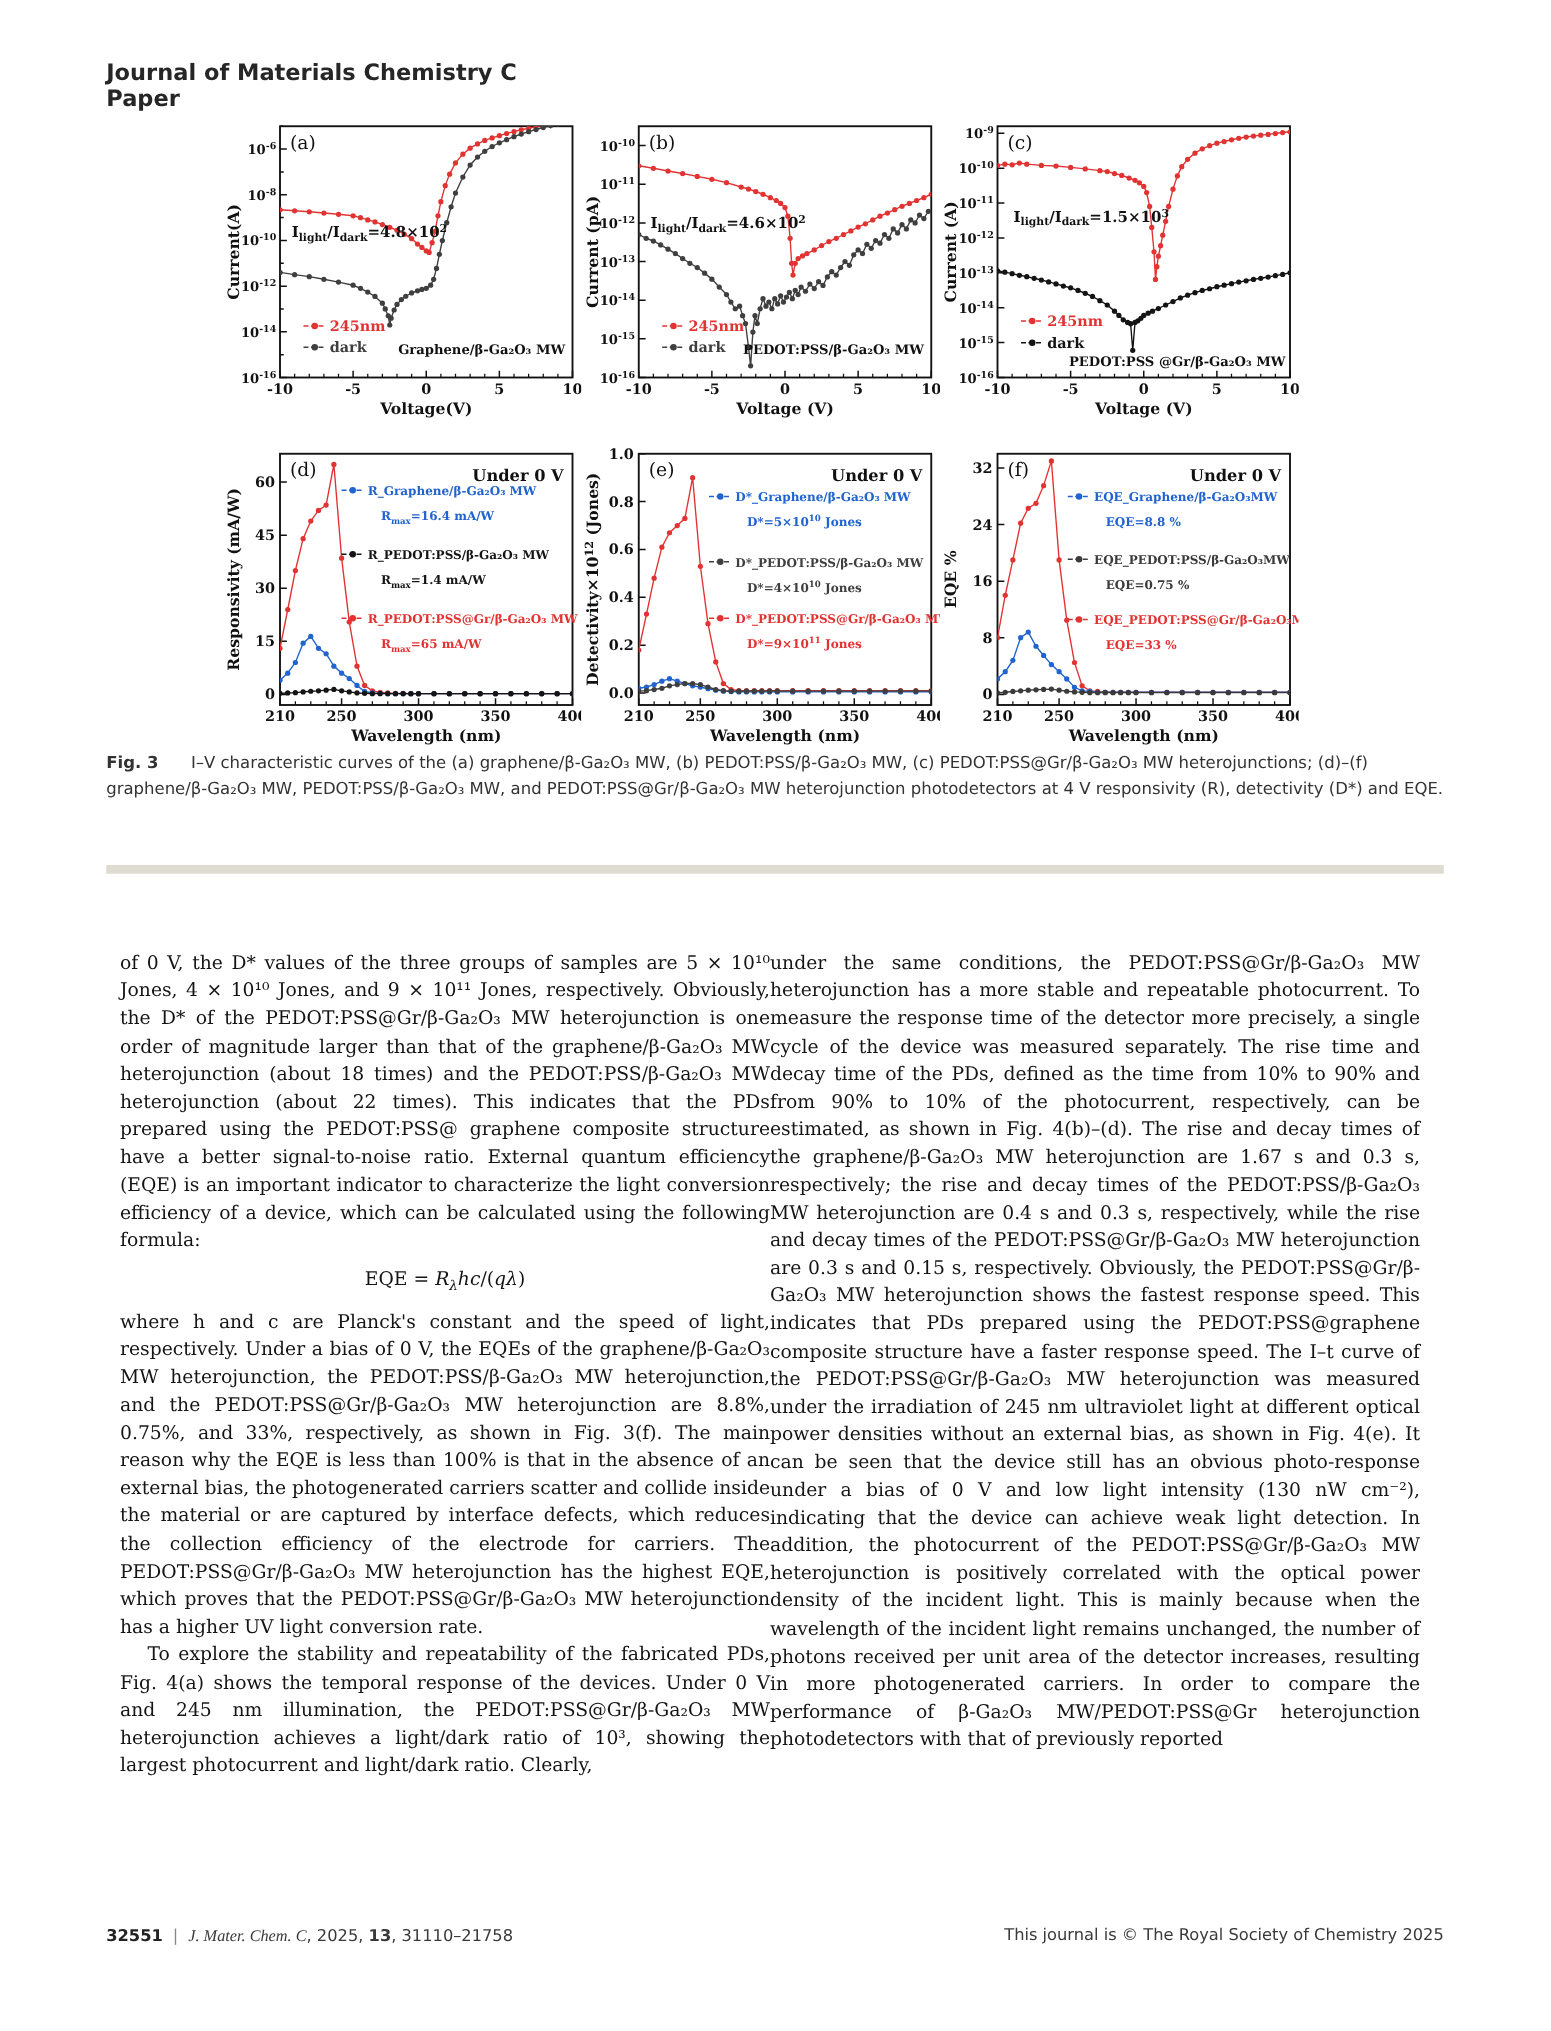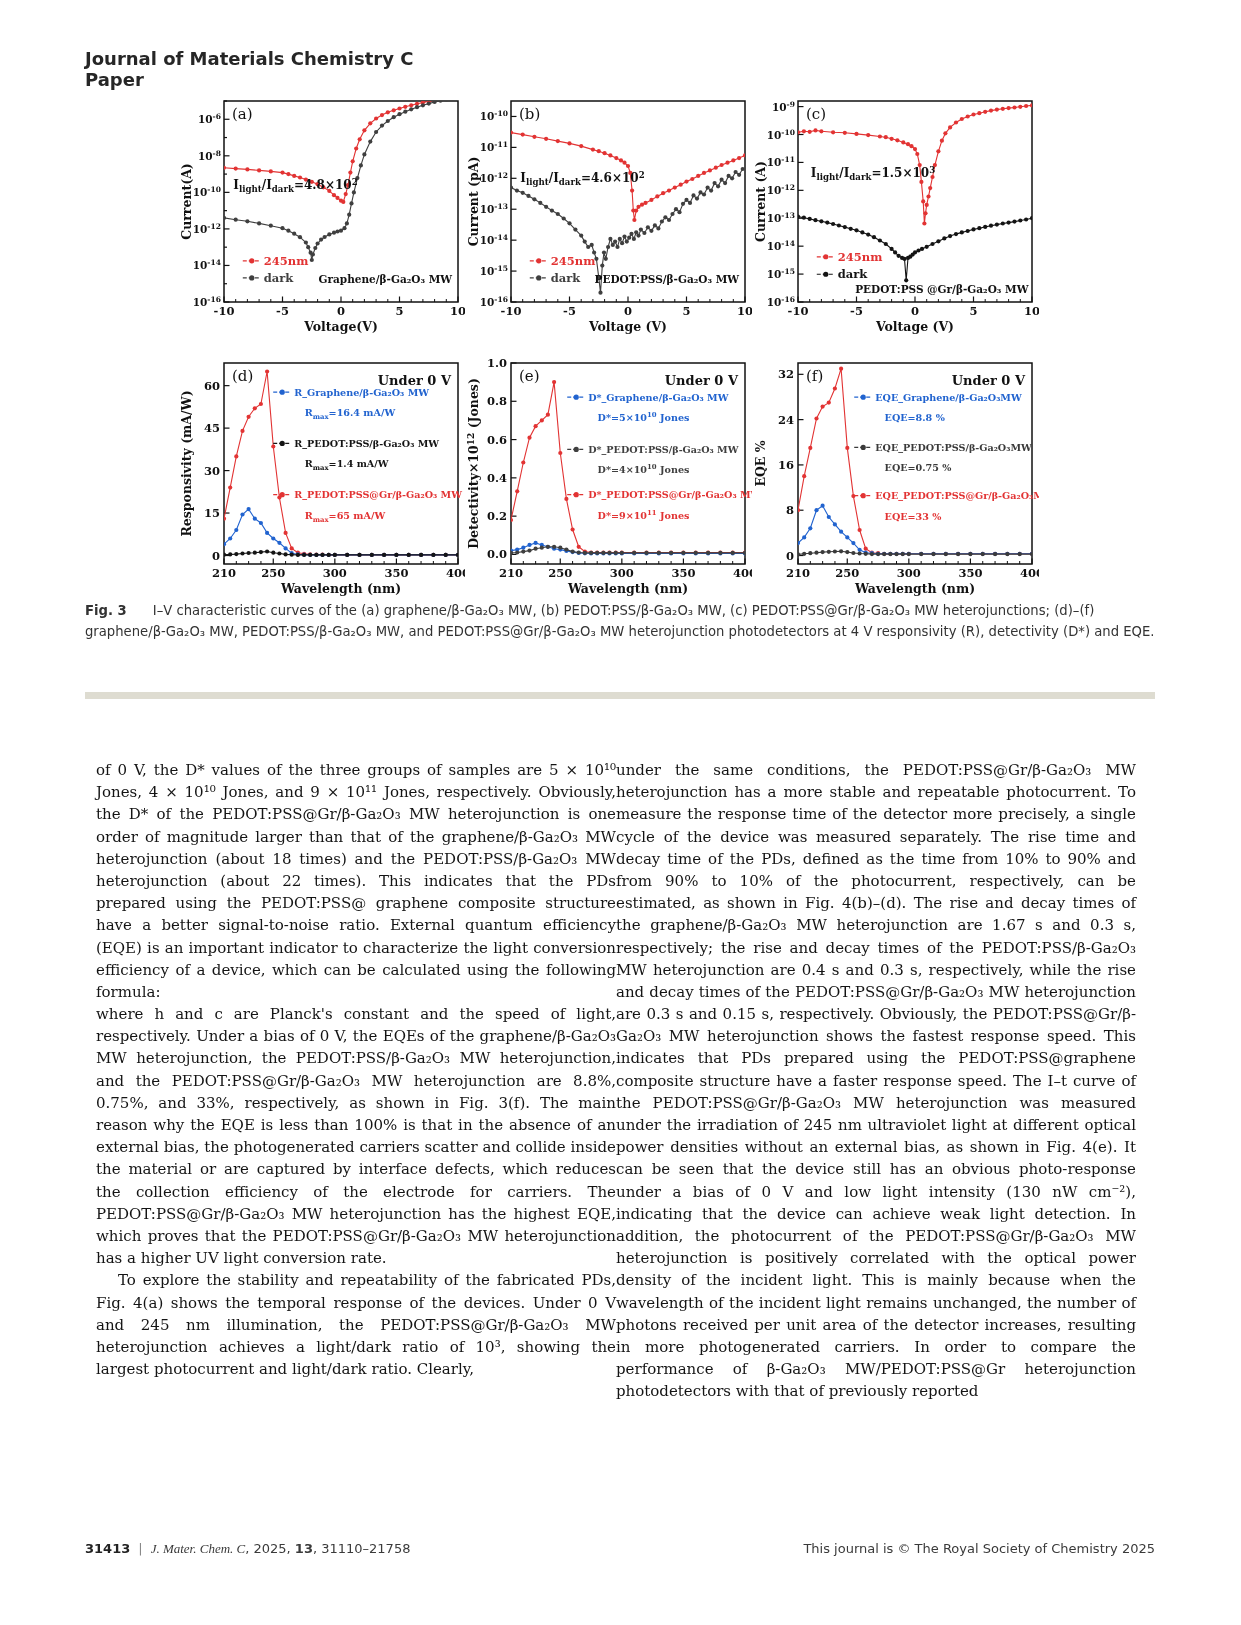--- a/index.html
+++ b/index.html
@@ -983,28 +983,29 @@
 
   <div class="caption">
     <span class="cap-label">Fig. 3</span><span>I–V characteristic curves of the (a) graphene/β-Ga₂O₃ MW, (b) PEDOT:PSS/β-Ga₂O₃ MW, (c) PEDOT:PSS@Gr/β-Ga₂O₃ MW heterojunctions; (d)–(f) graphene/β-Ga₂O₃ MW, PEDOT:PSS/β-Ga₂O₃ MW, and PEDOT:PSS@Gr/β-Ga₂O₃ MW heterojunction photodetectors at 4 V responsivity (R), detectivity (D*) and EQE.</span>
   </div>
 
   <div class="separator"></div>
 
   <div class="columns">
     <div class="col">
         <p class="body-p">of 0 V, the D* values of the three groups of samples are 5 × 10¹⁰ Jones, 4 × 10¹⁰ Jones, and 9 × 10¹¹ Jones, respectively. Obviously, the D* of the PEDOT:PSS@Gr/β-Ga₂O₃ MW heterojunction is one order of magnitude larger than that of the graphene/β-Ga₂O₃ MW heterojunction (about 18 times) and the PEDOT:PSS/β-Ga₂O₃ MW heterojunction (about 22 times). This indicates that the PDs prepared using the PEDOT:PSS@ graphene composite structure have a better signal-to-noise ratio. External quantum efficiency (EQE) is an important indicator to characterize the light conversion efficiency of a device, which can be calculated using the following formula:</p>
+        <div class="formula"><span>EQE = </span><span style="font-style: italic;">R</span><span style="font-style: italic; vertical-align: sub; font-size: 72%;">λ</span><span style="font-style: italic;">hc</span><span>/(</span><span style="font-style: italic;">qλ</span><span>)</span></div>
         <p class="body-p">where h and c are Planck's constant and the speed of light, respectively. Under a bias of 0 V, the EQEs of the graphene/β-Ga₂O₃ MW heterojunction, the PEDOT:PSS/β-Ga₂O₃ MW heterojunction, and the PEDOT:PSS@Gr/β-Ga₂O₃ MW heterojunction are 8.8%, 0.75%, and 33%, respectively, as shown in Fig. 3(f). The main reason why the EQE is less than 100% is that in the absence of an external bias, the photogenerated carriers scatter and collide inside the material or are captured by interface defects, which reduces the collection efficiency of the electrode for carriers. The PEDOT:PSS@Gr/β-Ga₂O₃ MW heterojunction has the highest EQE, which proves that the PEDOT:PSS@Gr/β-Ga₂O₃ MW heterojunction has a higher UV light conversion rate.</p>
         <p class="body-p indent">To explore the stability and repeatability of the fabricated PDs, Fig. 4(a) shows the temporal response of the devices. Under 0 V and 245 nm illumination, the PEDOT:PSS@Gr/β-Ga₂O₃ MW heterojunction achieves a light/dark ratio of 10³, showing the largest photocurrent and light/dark ratio. Clearly,</p>
       </div>
     <div class="col">
         <p class="body-p">under the same conditions, the PEDOT:PSS@Gr/β-Ga₂O₃ MW heterojunction has a more stable and repeatable photocurrent. To measure the response time of the detector more precisely, a single cycle of the device was measured separately. The rise time and decay time of the PDs, defined as the time from 10% to 90% and from 90% to 10% of the photocurrent, respectively, can be estimated, as shown in Fig. 4(b)–(d). The rise and decay times of the graphene/β-Ga₂O₃ MW heterojunction are 1.67 s and 0.3 s, respectively; the rise and decay times of the PEDOT:PSS/β-Ga₂O₃ MW heterojunction are 0.4 s and 0.3 s, respectively, while the rise and decay times of the PEDOT:PSS@Gr/β-Ga₂O₃ MW heterojunction are 0.3 s and 0.15 s, respectively. Obviously, the PEDOT:PSS@Gr/β-Ga₂O₃ MW heterojunction shows the fastest response speed. This indicates that PDs prepared using the PEDOT:PSS@graphene composite structure have a faster response speed. The I–t curve of the PEDOT:PSS@Gr/β-Ga₂O₃ MW heterojunction was measured under the irradiation of 245 nm ultraviolet light at different optical power densities without an external bias, as shown in Fig. 4(e). It can be seen that the device still has an obvious photo-response under a bias of 0 V and low light intensity (130 nW cm⁻²), indicating that the device can achieve weak light detection. In addition, the photocurrent of the PEDOT:PSS@Gr/β-Ga₂O₃ MW heterojunction is positively correlated with the optical power density of the incident light. This is mainly because when the wavelength of the incident light remains unchanged, the number of photons received per unit area of the detector increases, resulting in more photogenerated carriers. In order to compare the performance of β-Ga₂O₃ MW/PEDOT:PSS@Gr heterojunction photodetectors with that of previously reported</p>
       </div>
   </div>
 
   <div class="footer">
     <span>
-      <span class="pgnum">31413</span><span class="divider">|</span><span class="jrnl">J. Mater. Chem. C</span><span>, 2025, </span><span class="vol">13</span><span>, 31110–21758</span>
+      <span class="pgnum">32551</span><span class="divider">|</span><span class="jrnl">J. Mater. Chem. C</span><span>, 2025, </span><span class="vol">13</span><span>, 31110–21758</span>
     </span>
     <span>This journal is © The Royal Society of Chemistry 2025</span>
   </div>
 
 </div>
 
 </body></html>

